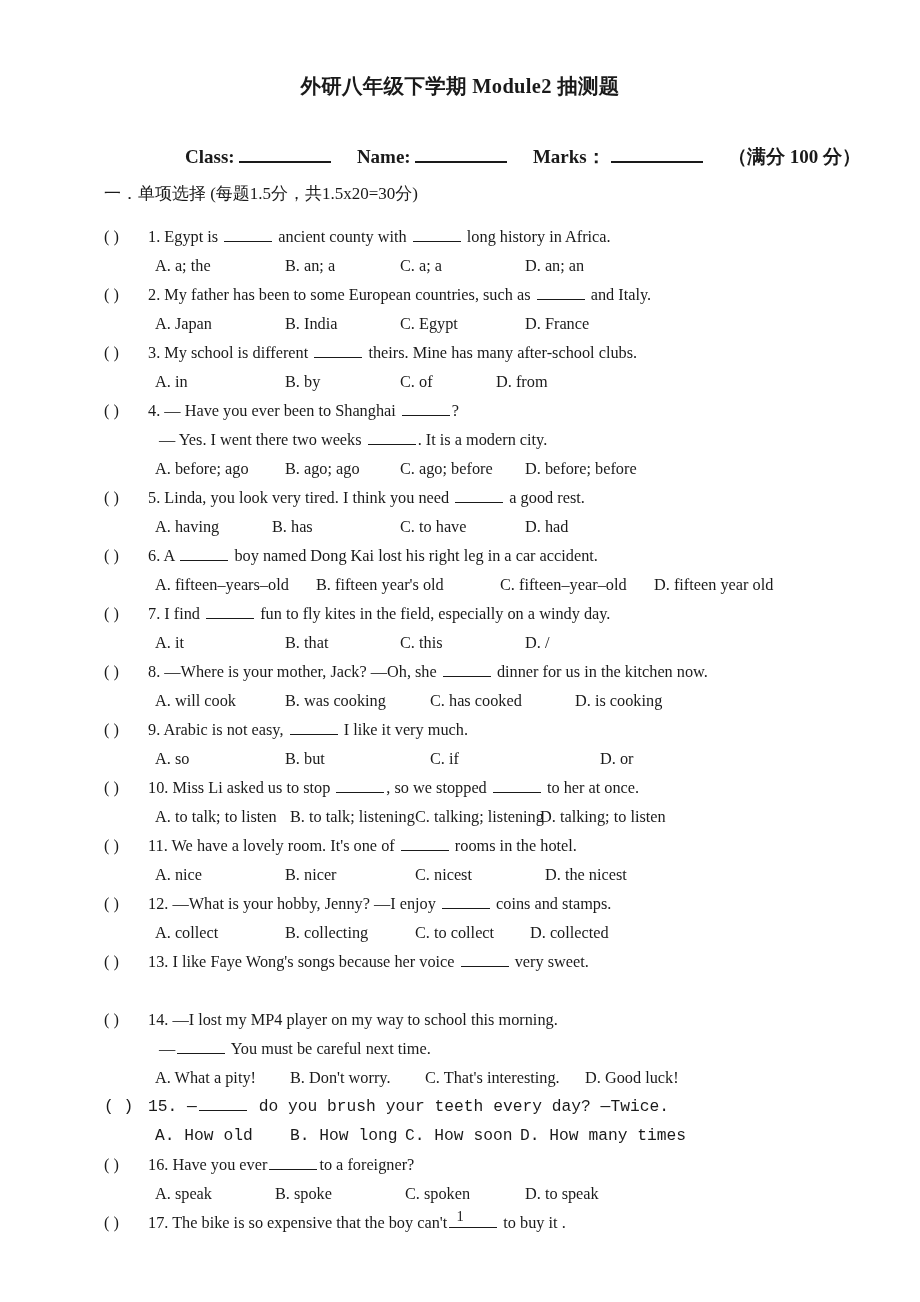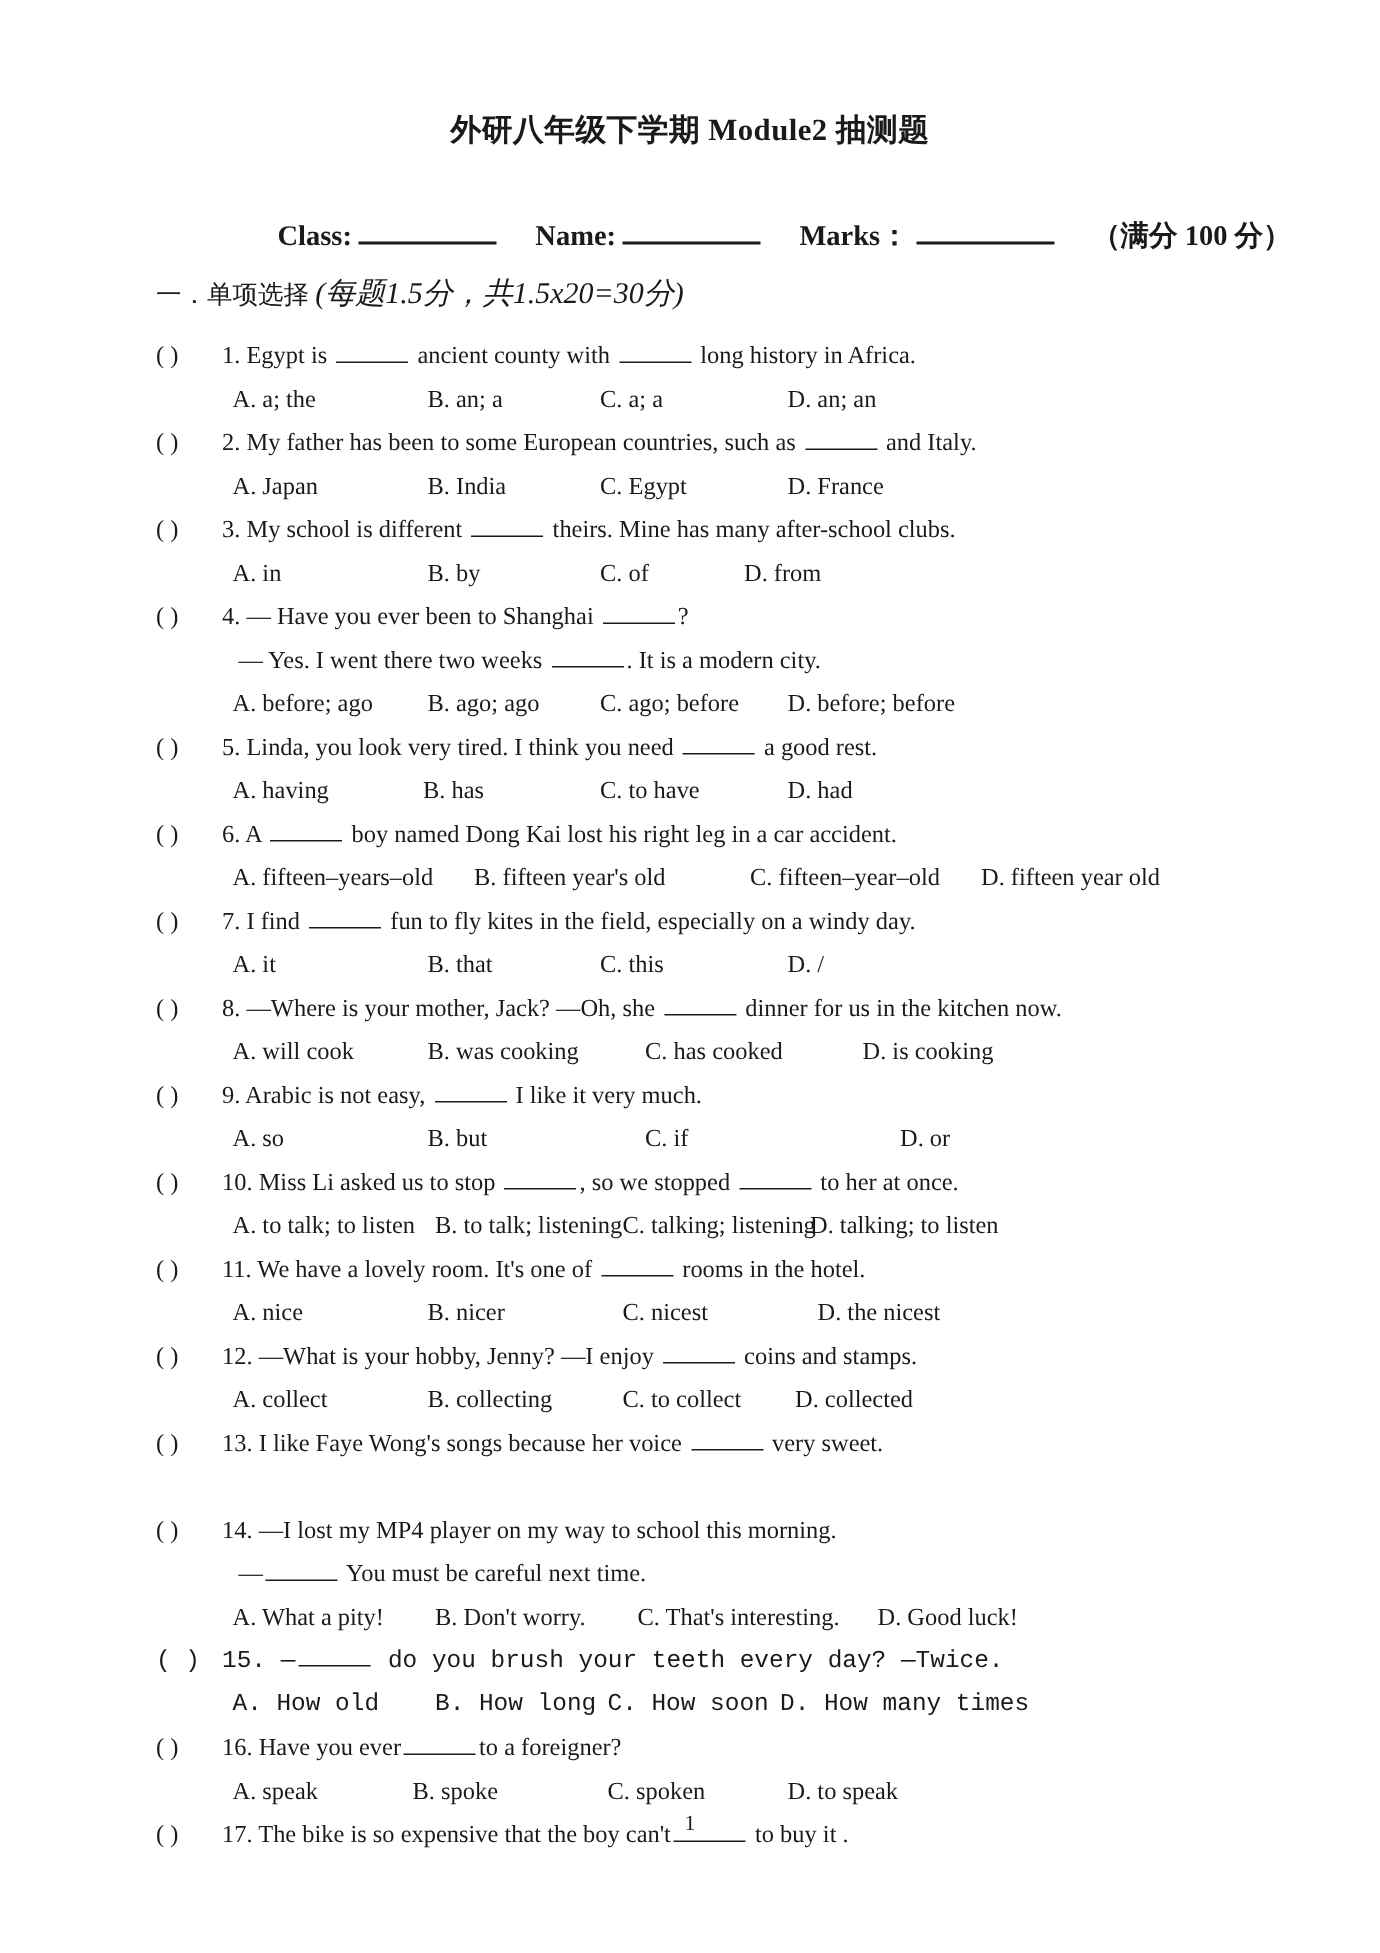--- a/index.html
+++ b/index.html
@@ -51,21 +51,21 @@
   }
   .info-line .gap { display: inline-block; width: 16px; }
   .section-head {
     position: absolute;
     top: 182px;
     left: 104px;
     font-size: 16.5px;
     white-space: nowrap;
   }
   .section-head .cn { font-size: 17px; }
-  .section-head .meta { font-size: 20px; font-style: italic; }
+  .section-head .meta { font-size: 17px; }
 
   .q {
     position: absolute;
     left: 104px;
     width: 800px;
     font-size: 16.3px;
     line-height: 1.22;
     white-space: nowrap;
     margin-top: 24px;
   }
@@ -167,21 +167,21 @@
           <span class="opt" style="left: 51px;">A. before; ago</span>
           <span class="opt" style="left: 181px;">B. ago; ago</span>
           <span class="opt" style="left: 296px;">C. ago; before</span>
           <span class="opt" style="left: 421px;">D. before; before</span>
         </div>
       </div>
       <div class="q" style="top: 464px;">
         <div class="stem"><span class="paren">(      )</span><span>5.</span> <span>Linda, you look very tired. I think you need </span><span class="blank-i" style="width: 48px;"></span><span> a good rest.</span></div>
         <div class="opts">
           <span class="opt" style="left: 51px;">A. having</span>
-          <span class="opt" style="left: 178px;">B. has</span>
+          <span class="opt" style="left: 168px;">B. has</span>
           <span class="opt" style="left: 296px;">C. to have</span>
           <span class="opt" style="left: 421px;">D. had</span>
         </div>
       </div>
       <div class="q" style="top: 522px;">
         <div class="stem"><span class="paren">(      )</span><span>6.</span> <span>A </span><span class="blank-i" style="width: 48px;"></span><span> boy named Dong Kai lost his right leg in a car accident.</span></div>
         <div class="opts">
           <span class="opt" style="left: 51px;">A. fifteen–years–old</span>
           <span class="opt" style="left: 212px;">B. fifteen year's old</span>
           <span class="opt" style="left: 396px;">C. fifteen–year–old</span>

